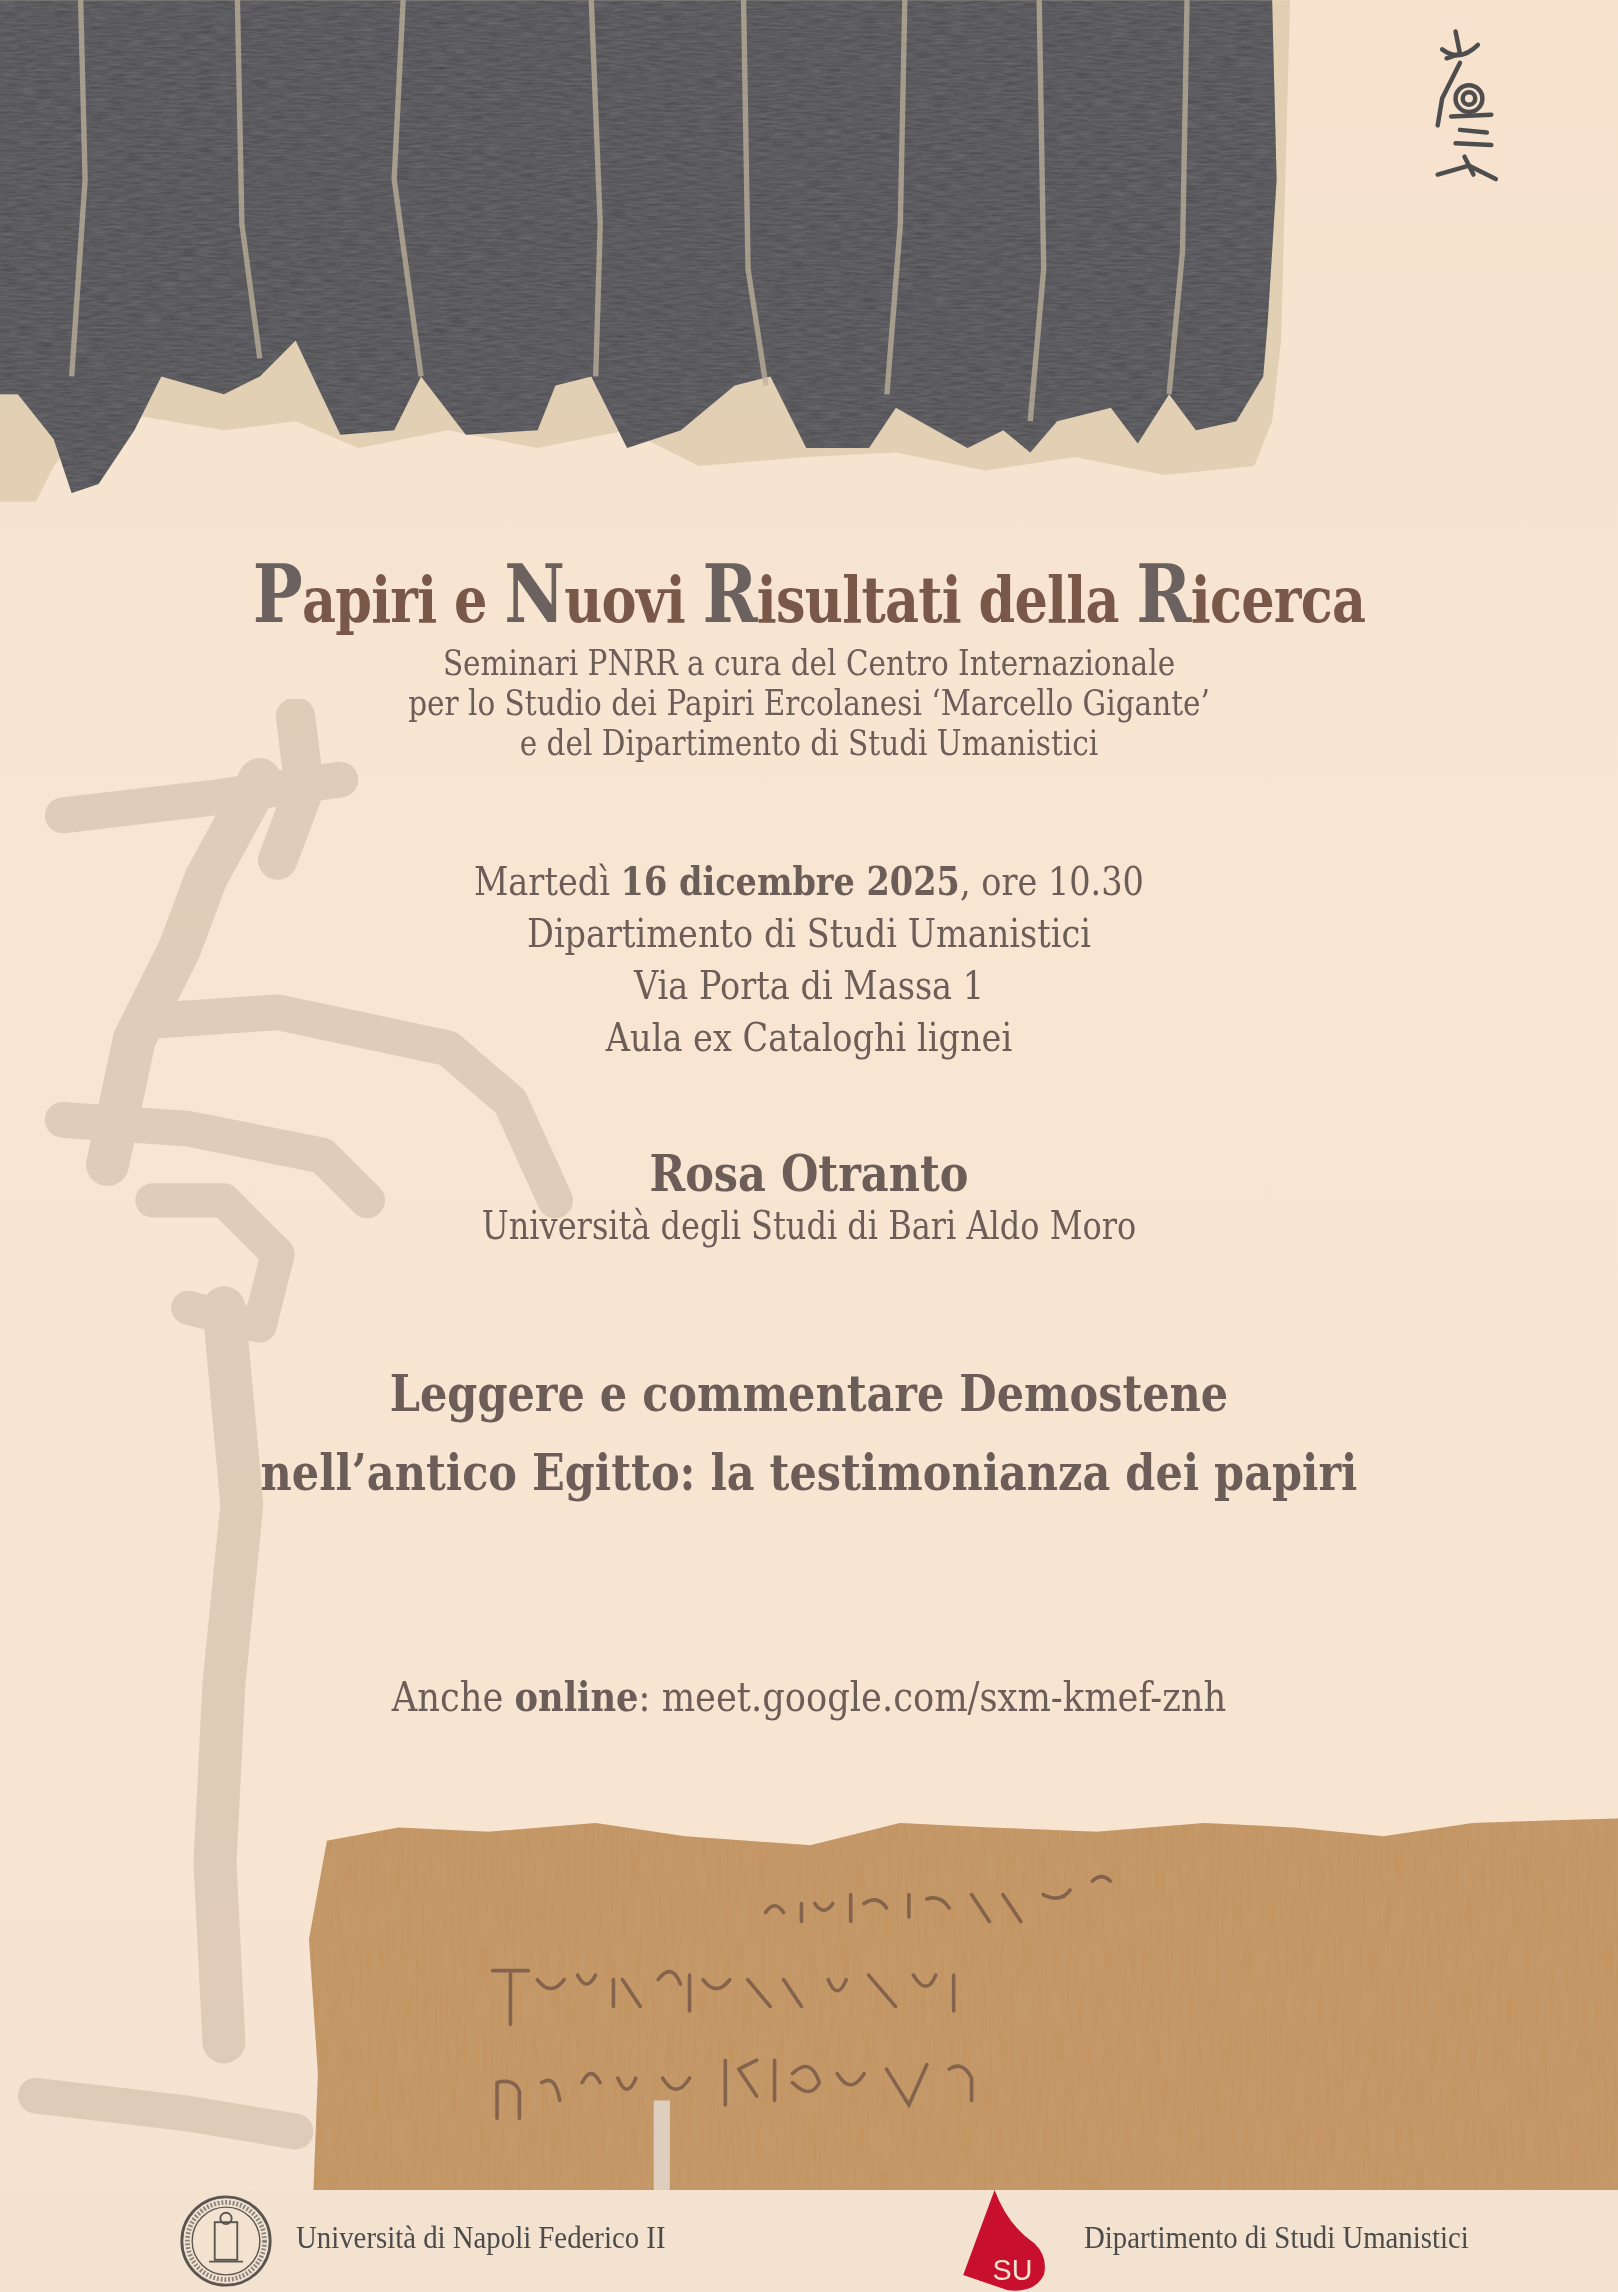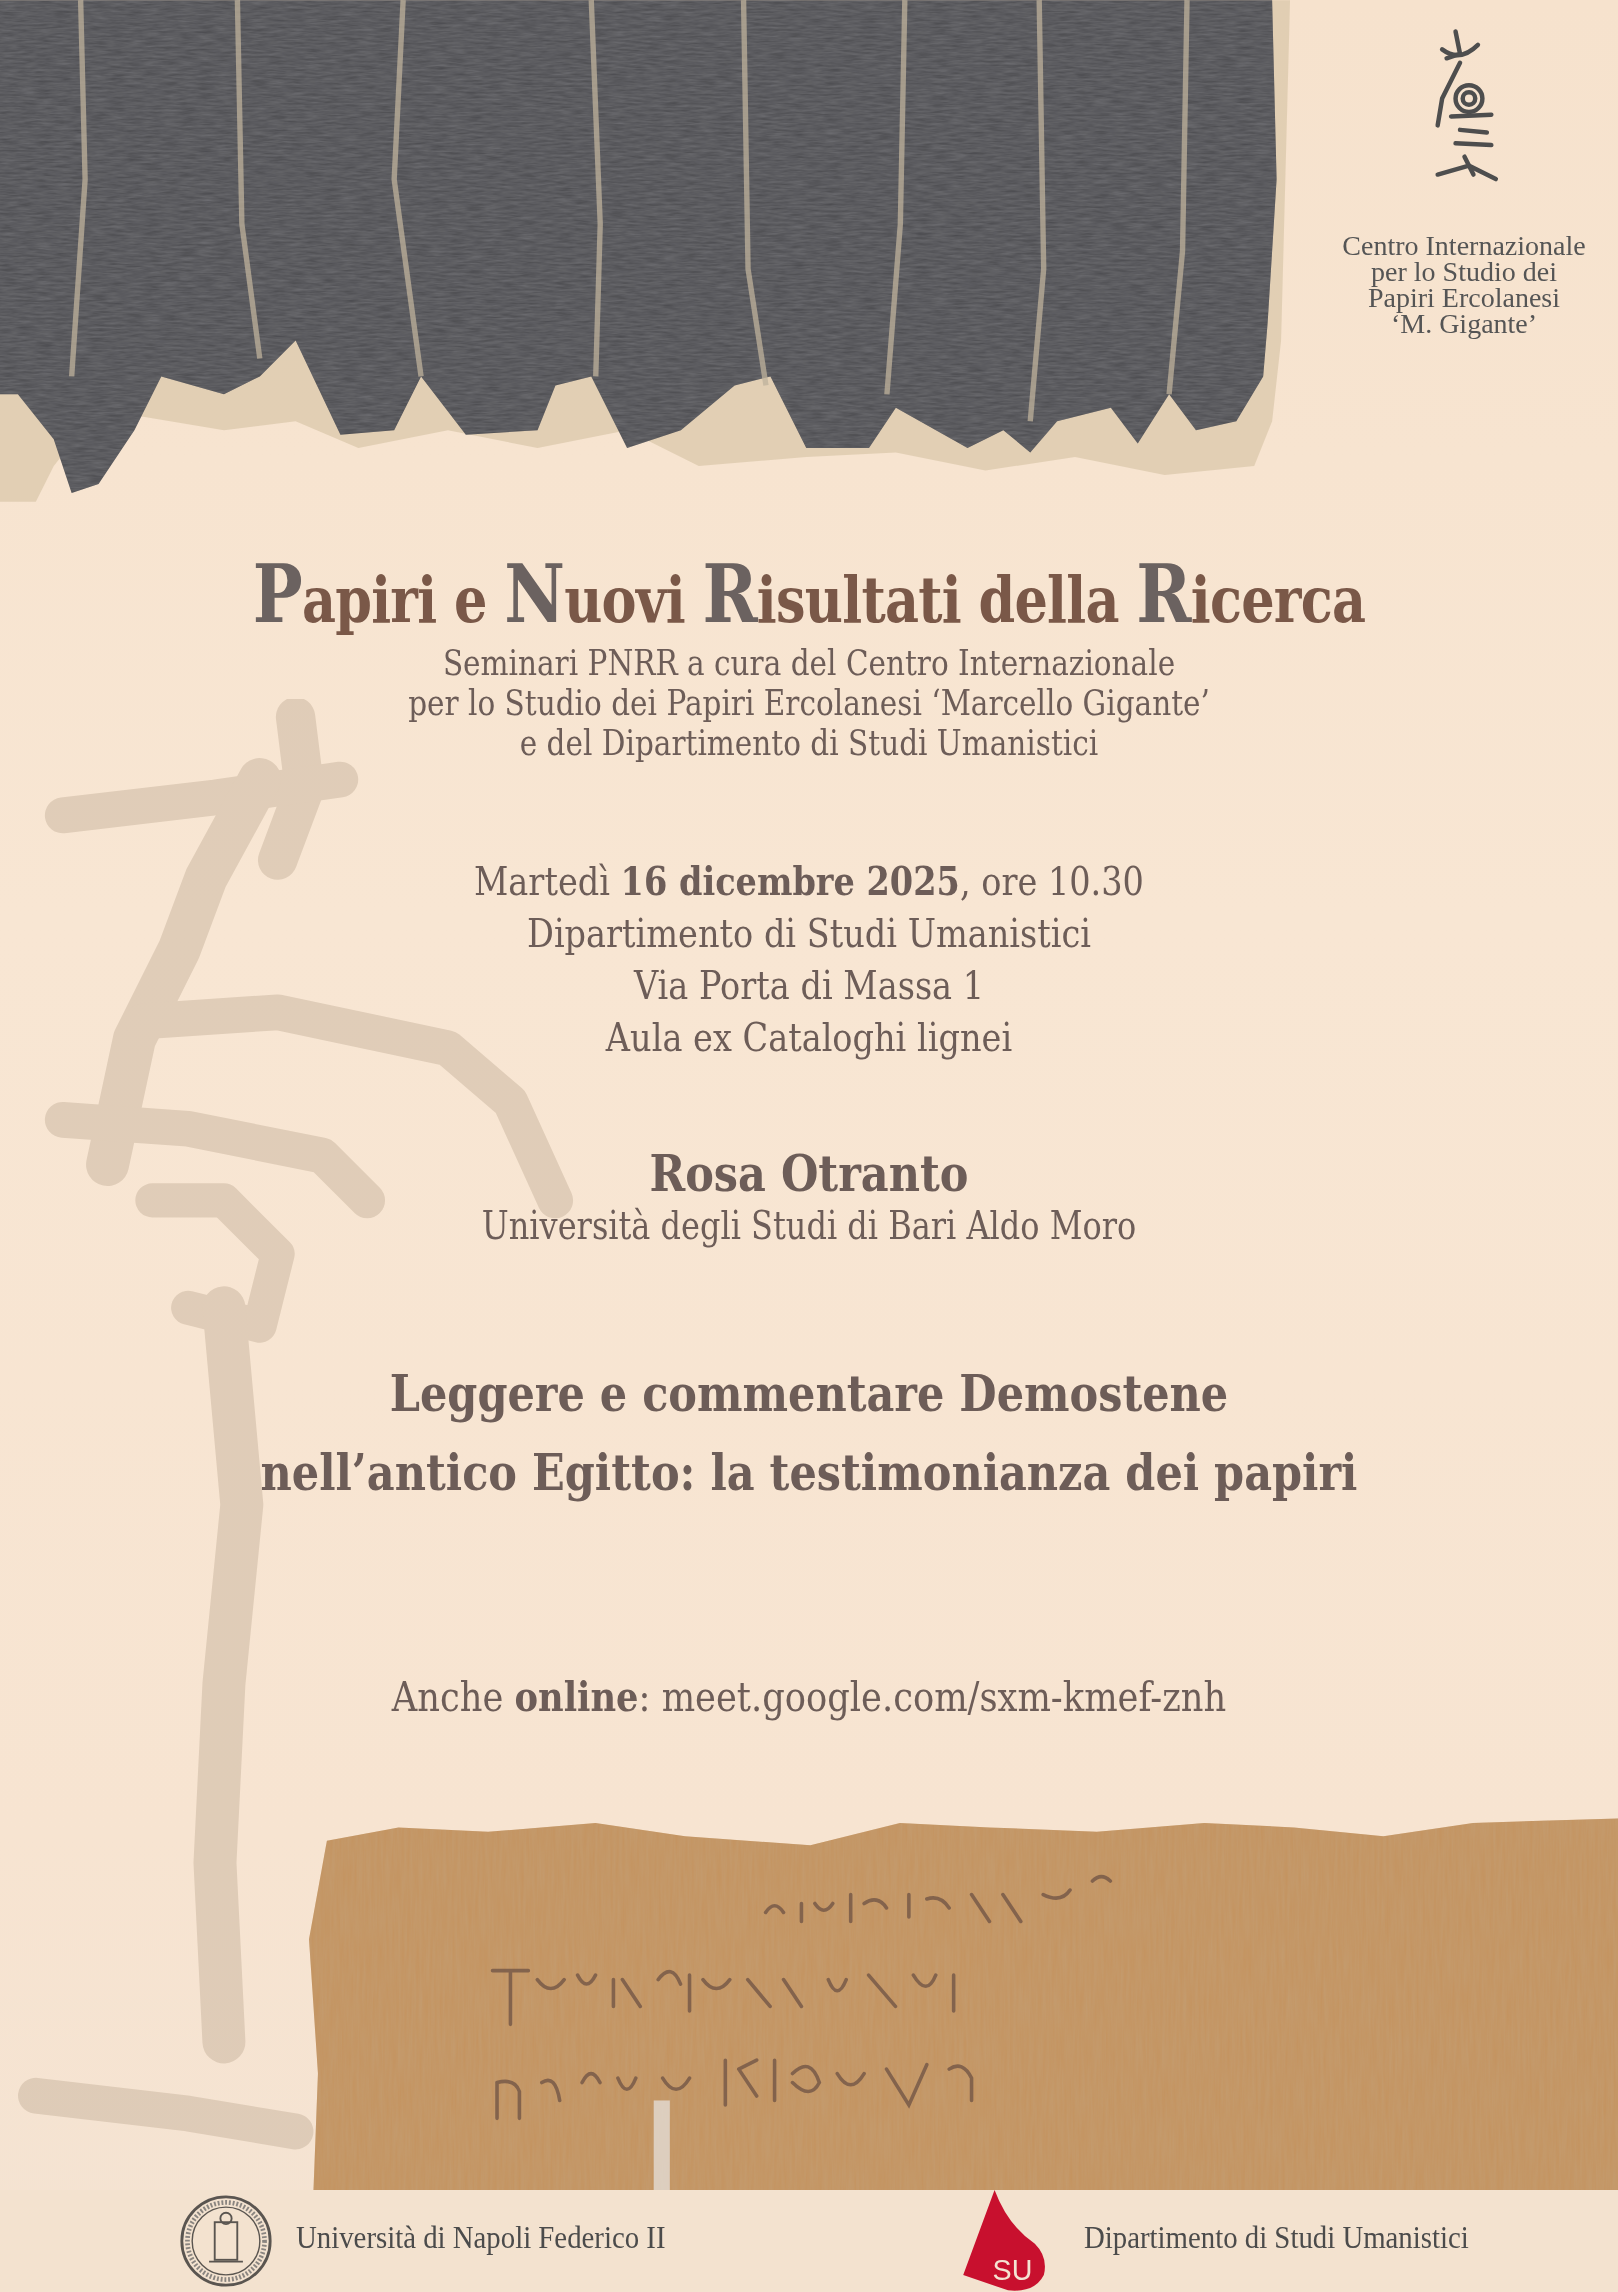--- a/index.html
+++ b/index.html
@@ -88,26 +88,20 @@
       <path d="M40 40 L20 80 L15 110"></path>
       <circle cx="50" cy="80" r="15"></circle>
       <circle cx="50" cy="80" r="7"></circle>
       <path d="M30 100 L75 98"></path>
       <path d="M40 115 L70 118"></path>
       <path d="M35 130 L75 132"></path>
       <path d="M15 165 L50 155 L80 170"></path>
       <path d="M45 145 L55 165"></path>
     </g>
   </svg>
-  <div class="cisp-text">
-    <div>Centro Internazionale</div>
-    <div>per lo Studio dei</div>
-    <div>Papiri Ercolanesi</div>
-    <div>‘M. Gigante’</div>
-  </div>
 </div>
 
 <div class="center title">
   <span><span class="cap">P</span><span>apiri</span></span>
   <span><span>e</span></span>
   <span><span class="cap">N</span><span>uovi</span></span>
   <span><span class="cap">R</span><span>isultati</span></span>
   <span><span>della</span></span>
   <span><span class="cap">R</span><span>icerca</span></span>
 </div>

